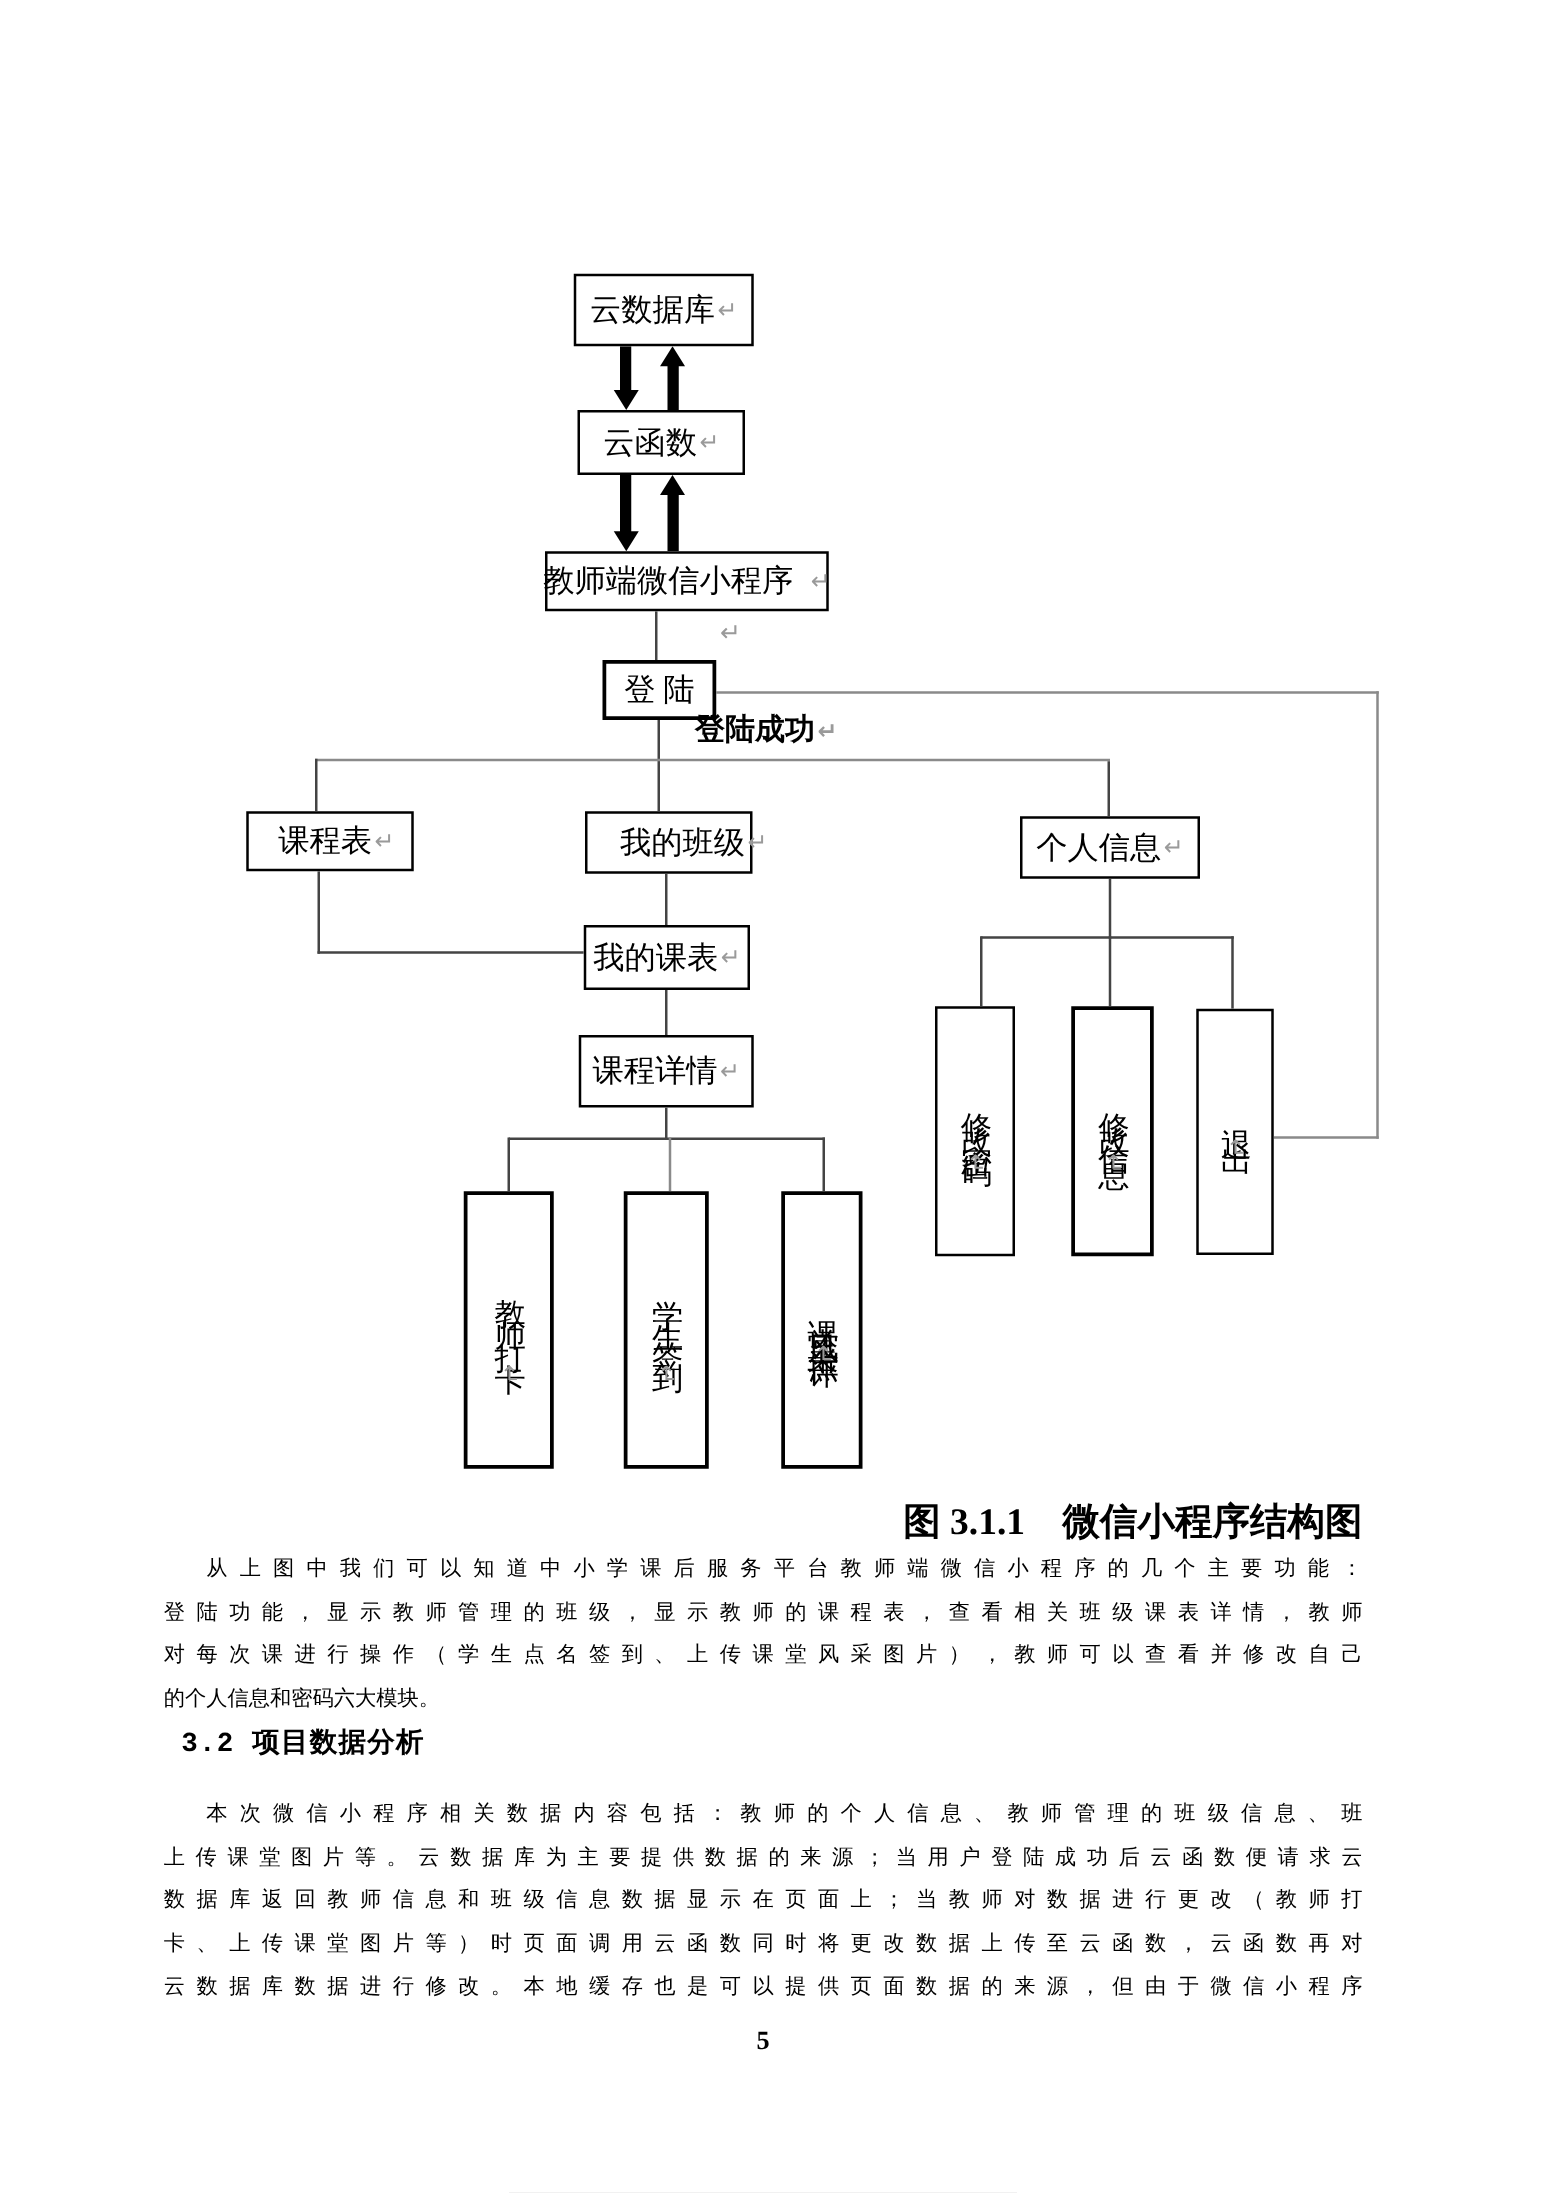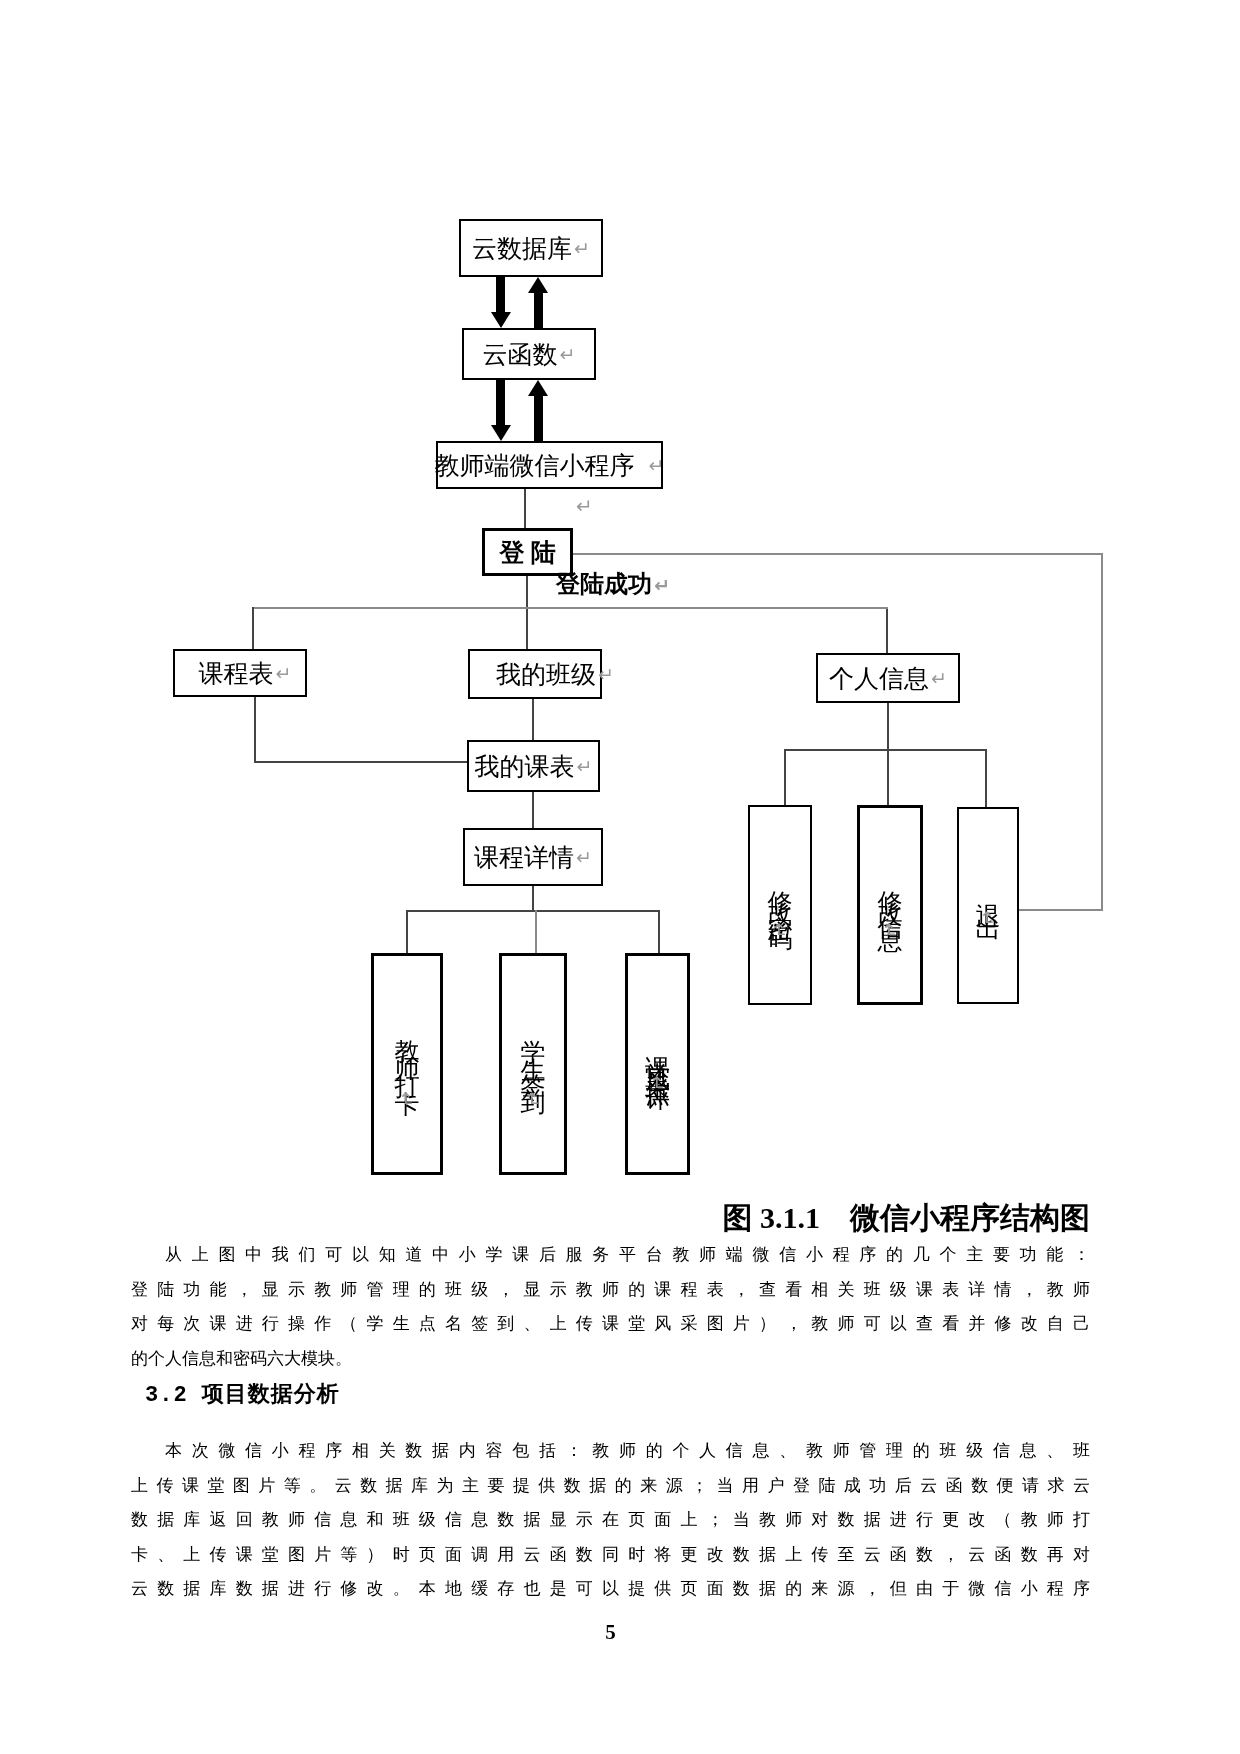--- a/index.html
+++ b/index.html
@@ -107,29 +107,29 @@
     <div class="node" style="left:462px;top:328px;width:134px;height:52px;">
       <span>云函数</span>
         <span class="rm">↵</span>
     </div>
 
     <div class="node" style="left:436px;top:441px;width:227px;height:48px;gap:12px;">
       <span>教师端微信小程序</span>
         <span class="rm">↵</span>
     </div>
 
-    <div class="node b3" style="left:482px;top:528px;width:91px;height:48px;font-weight:bold;">
+    <div class="node b3" style="left:482px;top:528px;width:91px;height:48px;">
       <span>登 陆</span>
     </div>
 
     <div class="flabel" style="left:556px;top:572px;font-weight:bold;">
       <span>登陆成功</span><span class="rm">↵</span>
     </div>
 
-    <div class="node" style="left:173px;top:649px;width:134px;height:48px;padding-left:10px;">
+    <div class="node" style="left:197px;top:649px;width:134px;height:48px;padding-left:10px;">
       <span>课程表</span>
         <span class="rm">↵</span>
     </div>
 
     <div class="node" style="left:468px;top:649px;width:134px;height:50px;padding-left:40px;">
       <span>我的班级</span>
         <span class="rm">↵</span>
     </div>
 
     <div class="node" style="left:816px;top:653px;width:144px;height:50px;">

